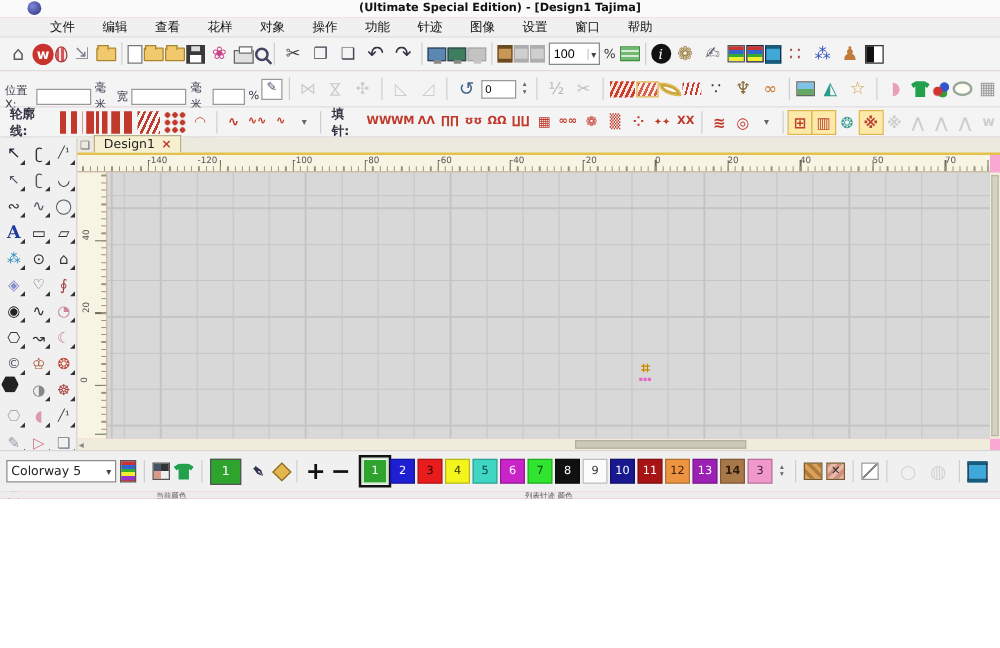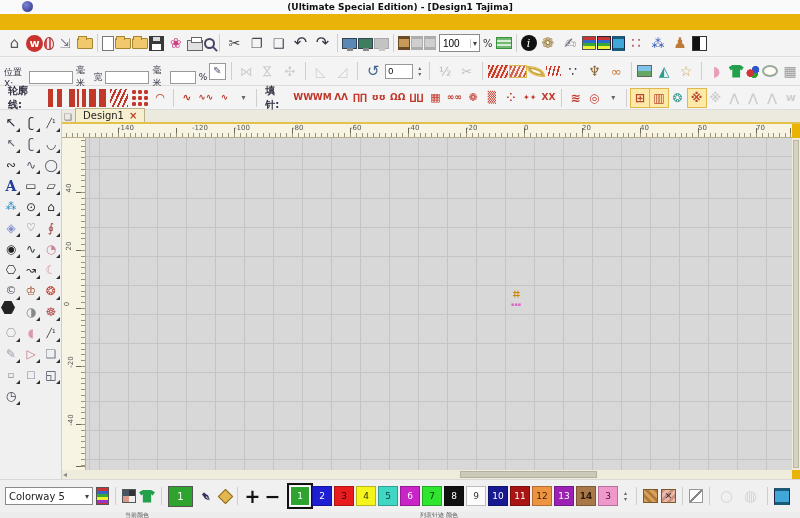--- a/index.html
+++ b/index.html
@@ -1,17 +1,17 @@
 <!DOCTYPE html>
 <html><head>
 <meta charset="utf-8">
 <style>
   * { margin:0; padding:0; box-sizing:border-box; }
   html,body { width:800px; height:518px; font-family:"DejaVu Sans","Liberation Sans",sans-serif; }
-  #app { position:relative; width:800px; height:518px; background:#eab308; overflow:hidden; font-size:11px; color:#222; }
+  #app { position:relative; width:800px; height:399px; background:#f9a8d4; overflow:hidden; font-size:11px; color:#222; }
 
   
   .titlebar { position:absolute; top:0; left:0; right:0; height:14px; background:#fafafa; display:flex; align-items:center; }
   .app-logo { position:absolute; left:22px; top:1px; width:11px; height:11px; border-radius:50%;
       background:radial-gradient(circle at 35% 35%, #7d86d8, #2a2e7a); }
   .title-text { width:100%; text-align:center; font-size:9px; font-weight:bold; color:#111; }
 
   .menubar { position:absolute; top:14px; left:0; right:0; height:16px; background:#f0f0f0; border-bottom:1px solid #e0e0e0;
       display:flex; align-items:center; padding-left:36px; gap:14px; }
   .menu-item { font-size:10px; color:#111; padding:0 4px; cursor:default; }
@@ -157,20 +157,35 @@
 </head>
 <body>
 
 <div id="app">
 
   <div class="titlebar">
     <span class="app-logo"></span>
     <span class="title-text">(Ultimate Special Edition) - [Design1        Tajima]</span>
   </div>
 
+  <div class="menubar">
+
+  <span class="menu-item">文件</span>
+      <span class="menu-item">编辑</span>
+      <span class="menu-item">查看</span>
+      <span class="menu-item">花样</span>
+      <span class="menu-item">对象</span>
+      <span class="menu-item">操作</span>
+      <span class="menu-item">功能</span>
+      <span class="menu-item">针迹</span>
+      <span class="menu-item">图像</span>
+      <span class="menu-item">设置</span>
+      <span class="menu-item">窗口</span>
+      <span class="menu-item">帮助</span>
+    </div>
 
   <div class="tb tb1">
     <span style="display:contents">
       
     <span class="ic" style="color: rgb(90, 90, 90); font-size: 15px;">⌂</span><span class="ic ic-wilcom">w</span><span class="ic ic-balloon"></span><span class="ic" style="color: rgb(119, 119, 136);">⇲</span><span class="ic ic-folder"></span><span class="vsep"></span><span class="ic ic-doc"></span><span class="ic ic-folder"></span><span class="ic ic-folder"></span><span class="ic ic-floppy"></span><span class="ic" style="color: rgb(204, 68, 136); font-size: 14px;">❀</span><span class="ic ic-print"></span><span class="ic ic-mag"></span><span class="vsep"></span><span class="ic" style="color: rgb(68, 68, 68); font-size: 14px;">✂</span><span class="ic" style="color: rgb(68, 68, 85); font-size: 13px;">❐</span><span class="ic" style="color: rgb(68, 68, 85); font-size: 13px;">❑</span><span class="ic" style="color: rgb(51, 51, 68); font-size: 16px;">↶</span><span class="ic" style="color: rgb(51, 51, 68); font-size: 16px;">↷</span><span class="vsep"></span><span class="ic ic-mon"></span><span class="ic ic-mon g"></span><span class="ic ic-mon dis"></span><span class="vsep"></span><span class="ic ic-spool-tan"></span><span class="ic ic-spool-tan dis"></span><span class="ic ic-spool-tan dis"></span></span>
     <span class="zoom-combo">
       <input value="100" style="">
       <span class="arr">▾</span>
     </span>
     <span class="pct-label">%</span>
@@ -290,21 +305,21 @@
     <span class="tab-page-icon">❏</span>
     <span class="tab">
       <span>Design1</span>
       <span class="tab-close">×</span>
     </span>
   </div>
 
   <div class="rulerH">
 
   <span class="rlabel" style="left: 56px;">-140</span>
-      <span class="rlabel" style="left: 130px;">-120</span>
+      <span class="rlabel" style="left: 96px;">-120</span>
       <span class="rlabel" style="left: 172px;">-100</span>
       <span class="rlabel" style="left: 230px;">-80</span>
       <span class="rlabel" style="left: 288px;">-60</span>
       <span class="rlabel" style="left: 346px;">-40</span>
       <span class="rlabel" style="left: 404px;">-20</span>
       <span class="rlabel" style="left: 462px;">0</span>
       <span class="rlabel" style="left: 520px;">20</span>
       <span class="rlabel" style="left: 578px;">40</span>
       <span class="rlabel" style="left: 636px;">50</span>
       <span class="rlabel" style="left: 694px;">70</span>

